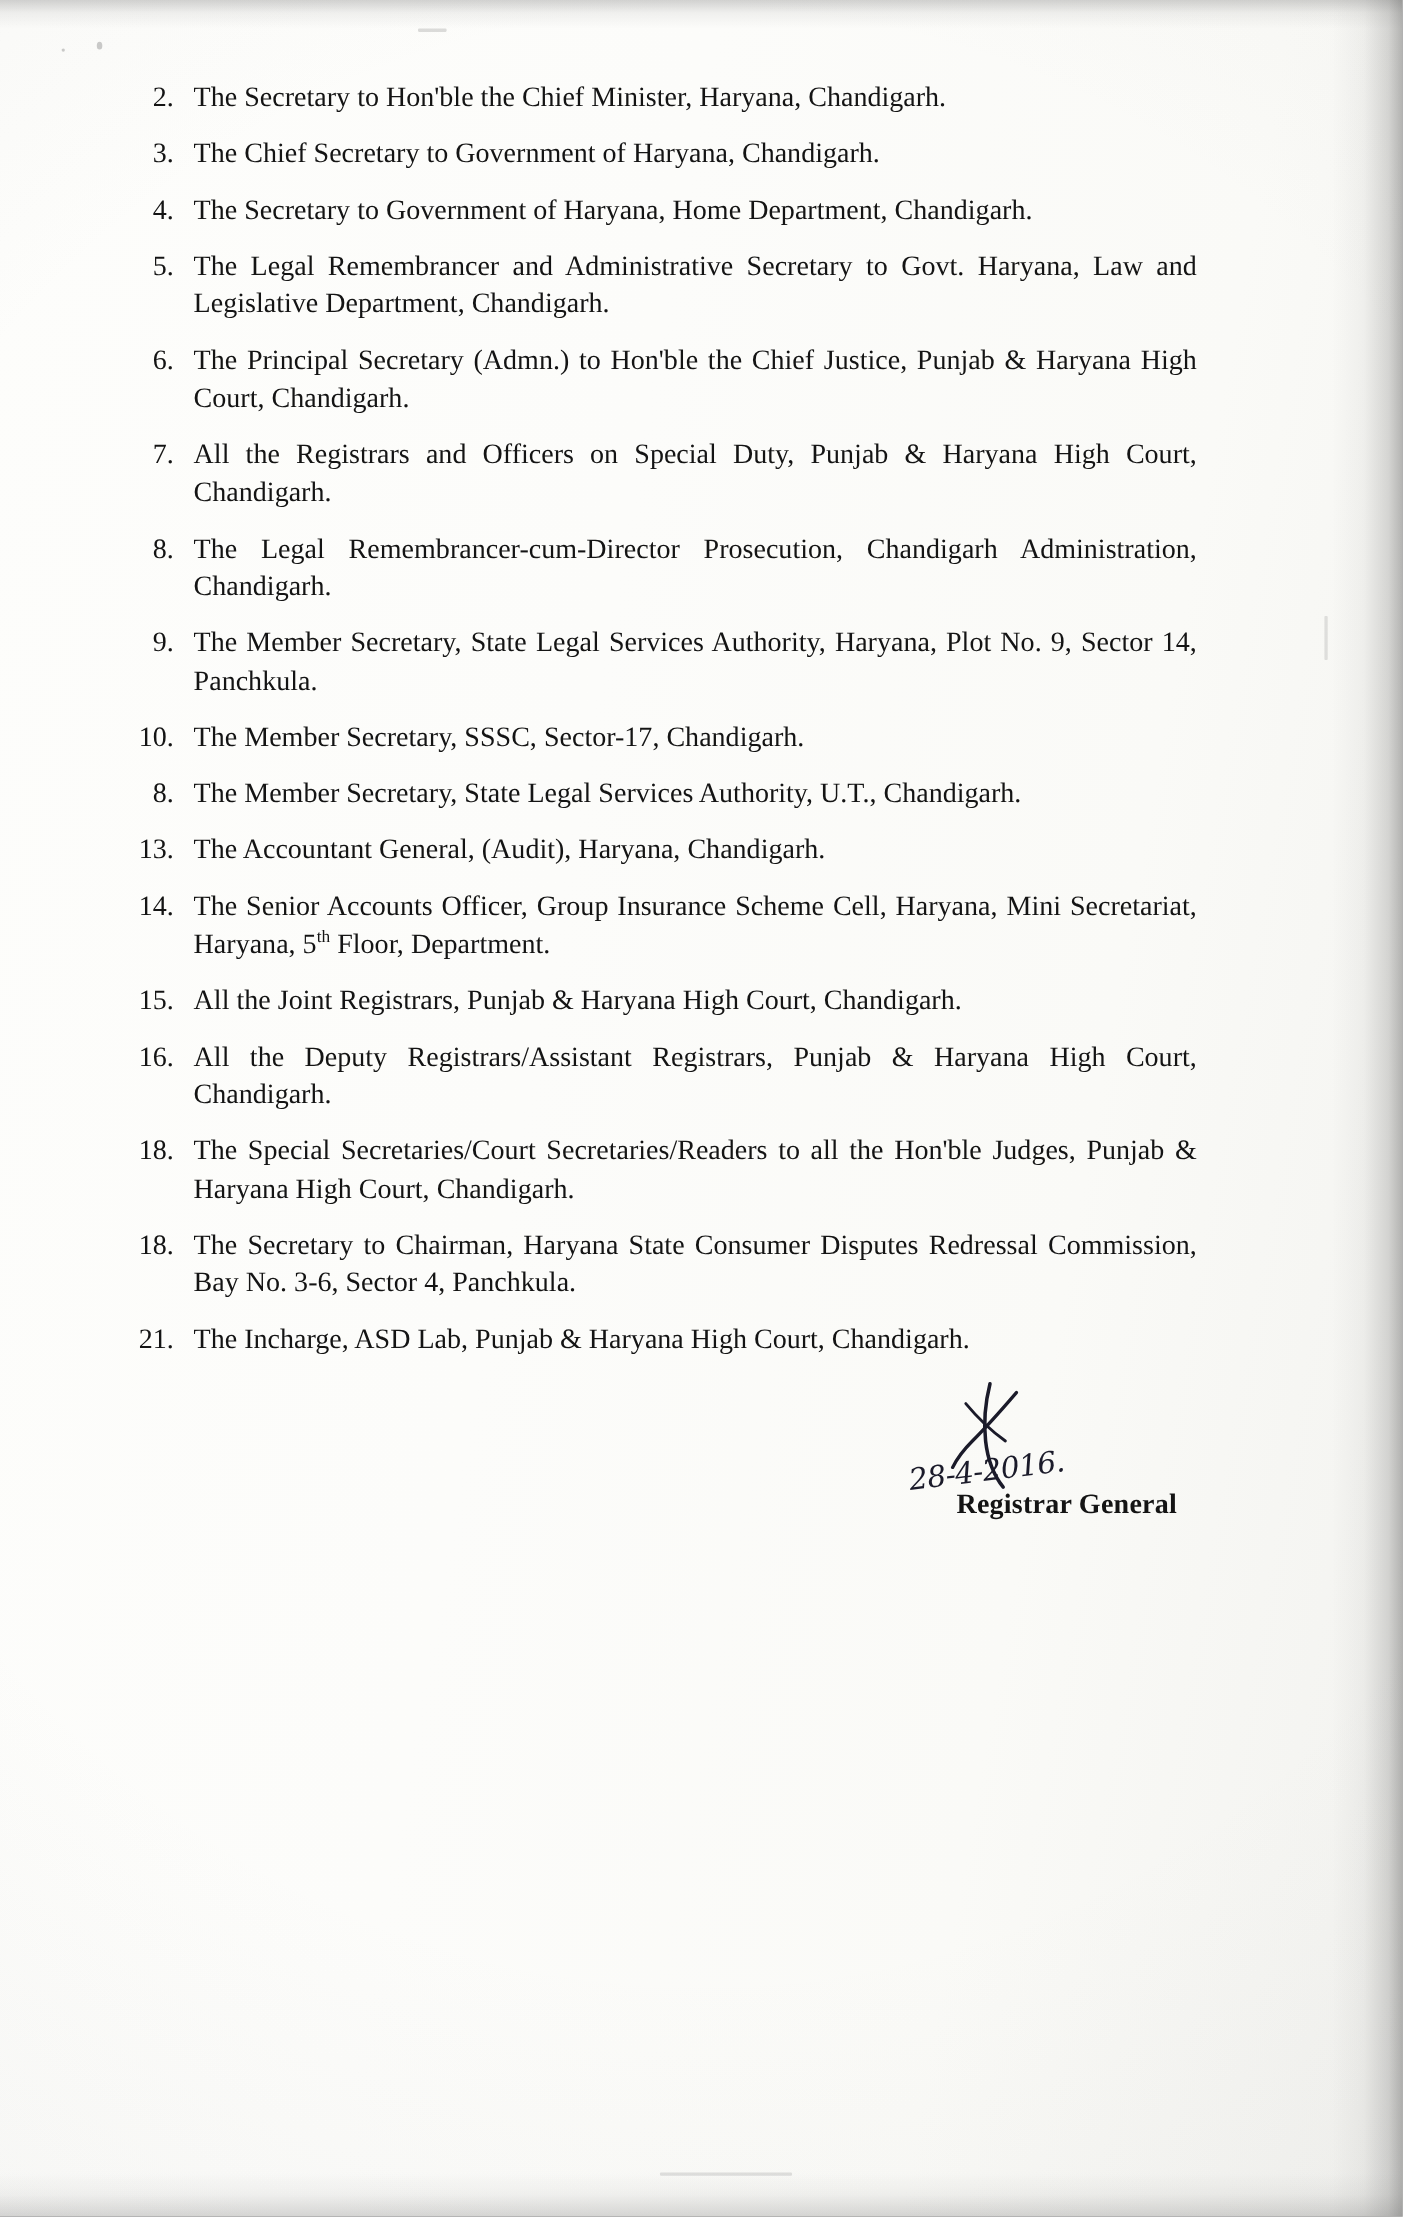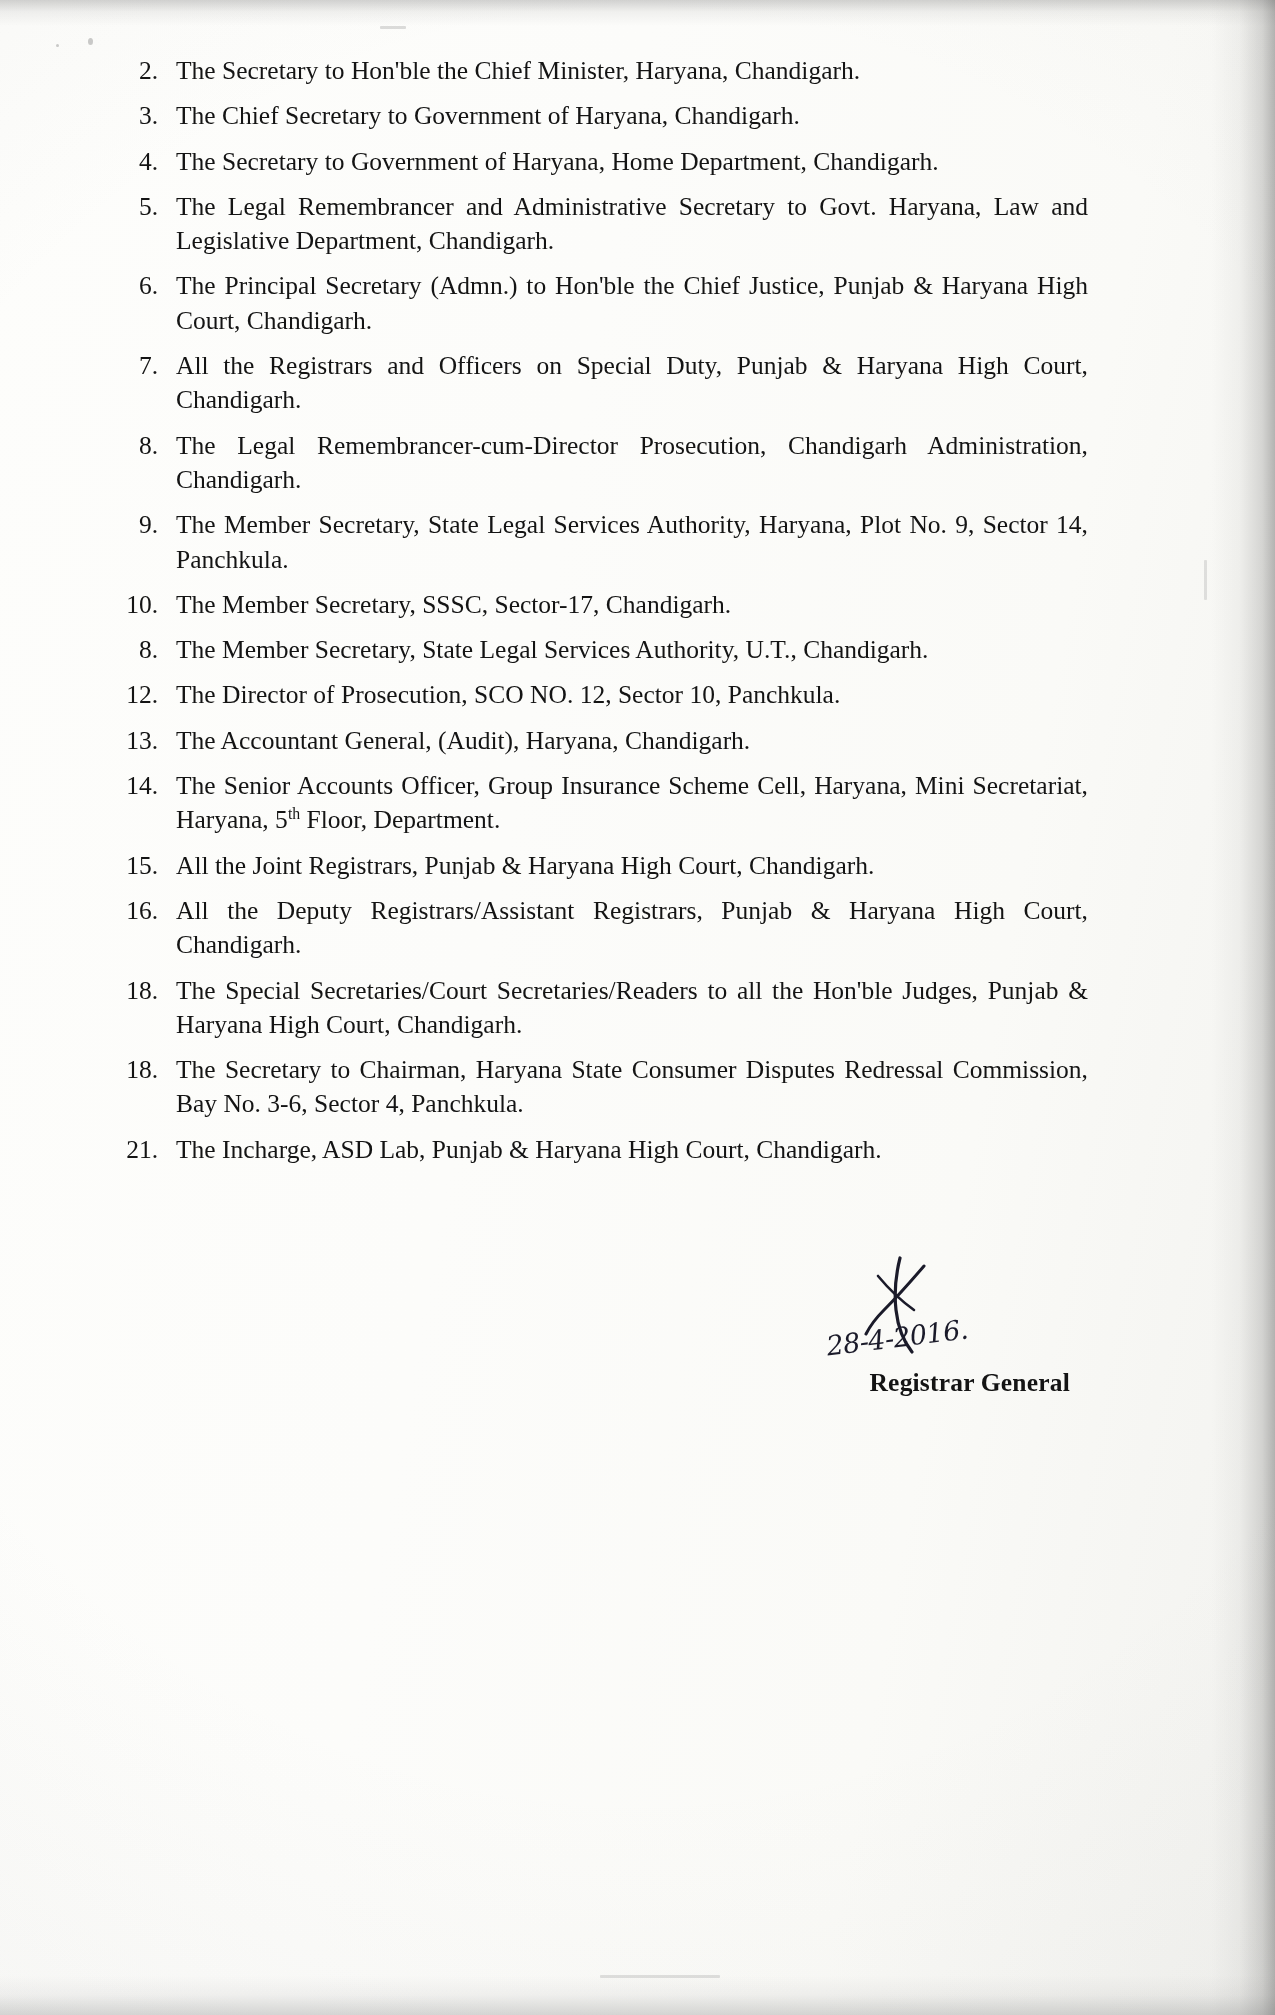--- a/index.html
+++ b/index.html
@@ -90,20 +90,21 @@
     position: absolute;
     left: 0;
     top: 0;
     width: 50px;
     text-align: right;
     font-size: 25.5px;
   }
 
   .item-body {
     display: block;
+    margin-top: 17px;
   }
 
   
   .item-body.justify {
     text-align: justify;
     text-align-last: left;
   }
   .item-body.plain {
     text-align: left;
   }
@@ -119,21 +120,21 @@
     position: absolute;
     left: 108px;
     top: 1276px;
     width: 980px;
     height: 120px;
   }
 
   .signature-title {
     position: absolute;
     right: 18px;
-    top: 92px;
+    top: 76px;
     font-size: 25.5px;
     font-weight: bold;
     letter-spacing: 0.2px;
     white-space: nowrap;
   }
 
   .signature-mark {
     position: absolute;
     right: 100px;
     top: -22px;
@@ -208,24 +209,20 @@
         </li>
         <li class="addressee-item">
           <span class="item-number">10.</span>
           <span class="item-body plain">The Member Secretary, SSSC, Sector-17, Chandigarh.</span>
         </li>
         <li class="addressee-item">
           <span class="item-number">8.</span>
           <span class="item-body plain">The Member Secretary, State Legal Services Authority, U.T., Chandigarh.</span>
         </li>
         <li class="addressee-item">
-          <span class="item-number">12.</span>
-          <span class="item-body plain">The Director of Prosecution, SCO NO. 12, Sector 10, Panchkula.</span>
-        </li>
-        <li class="addressee-item">
           <span class="item-number">13.</span>
           <span class="item-body plain">The Accountant General, (Audit), Haryana, Chandigarh.</span>
         </li>
         <li class="addressee-item">
           <span class="item-number">14.</span>
           <span class="item-body justify"><span>The Senior Accounts Officer, Group Insurance Scheme Cell, Haryana, Mini Secretariat, Haryana, 5</span><sup class="ordinal">th</sup><span> Floor, Department.</span></span>
         </li>
         <li class="addressee-item">
           <span class="item-number">15.</span>
           <span class="item-body plain">All the Joint Registrars, Punjab &amp; Haryana High Court, Chandigarh.</span>

